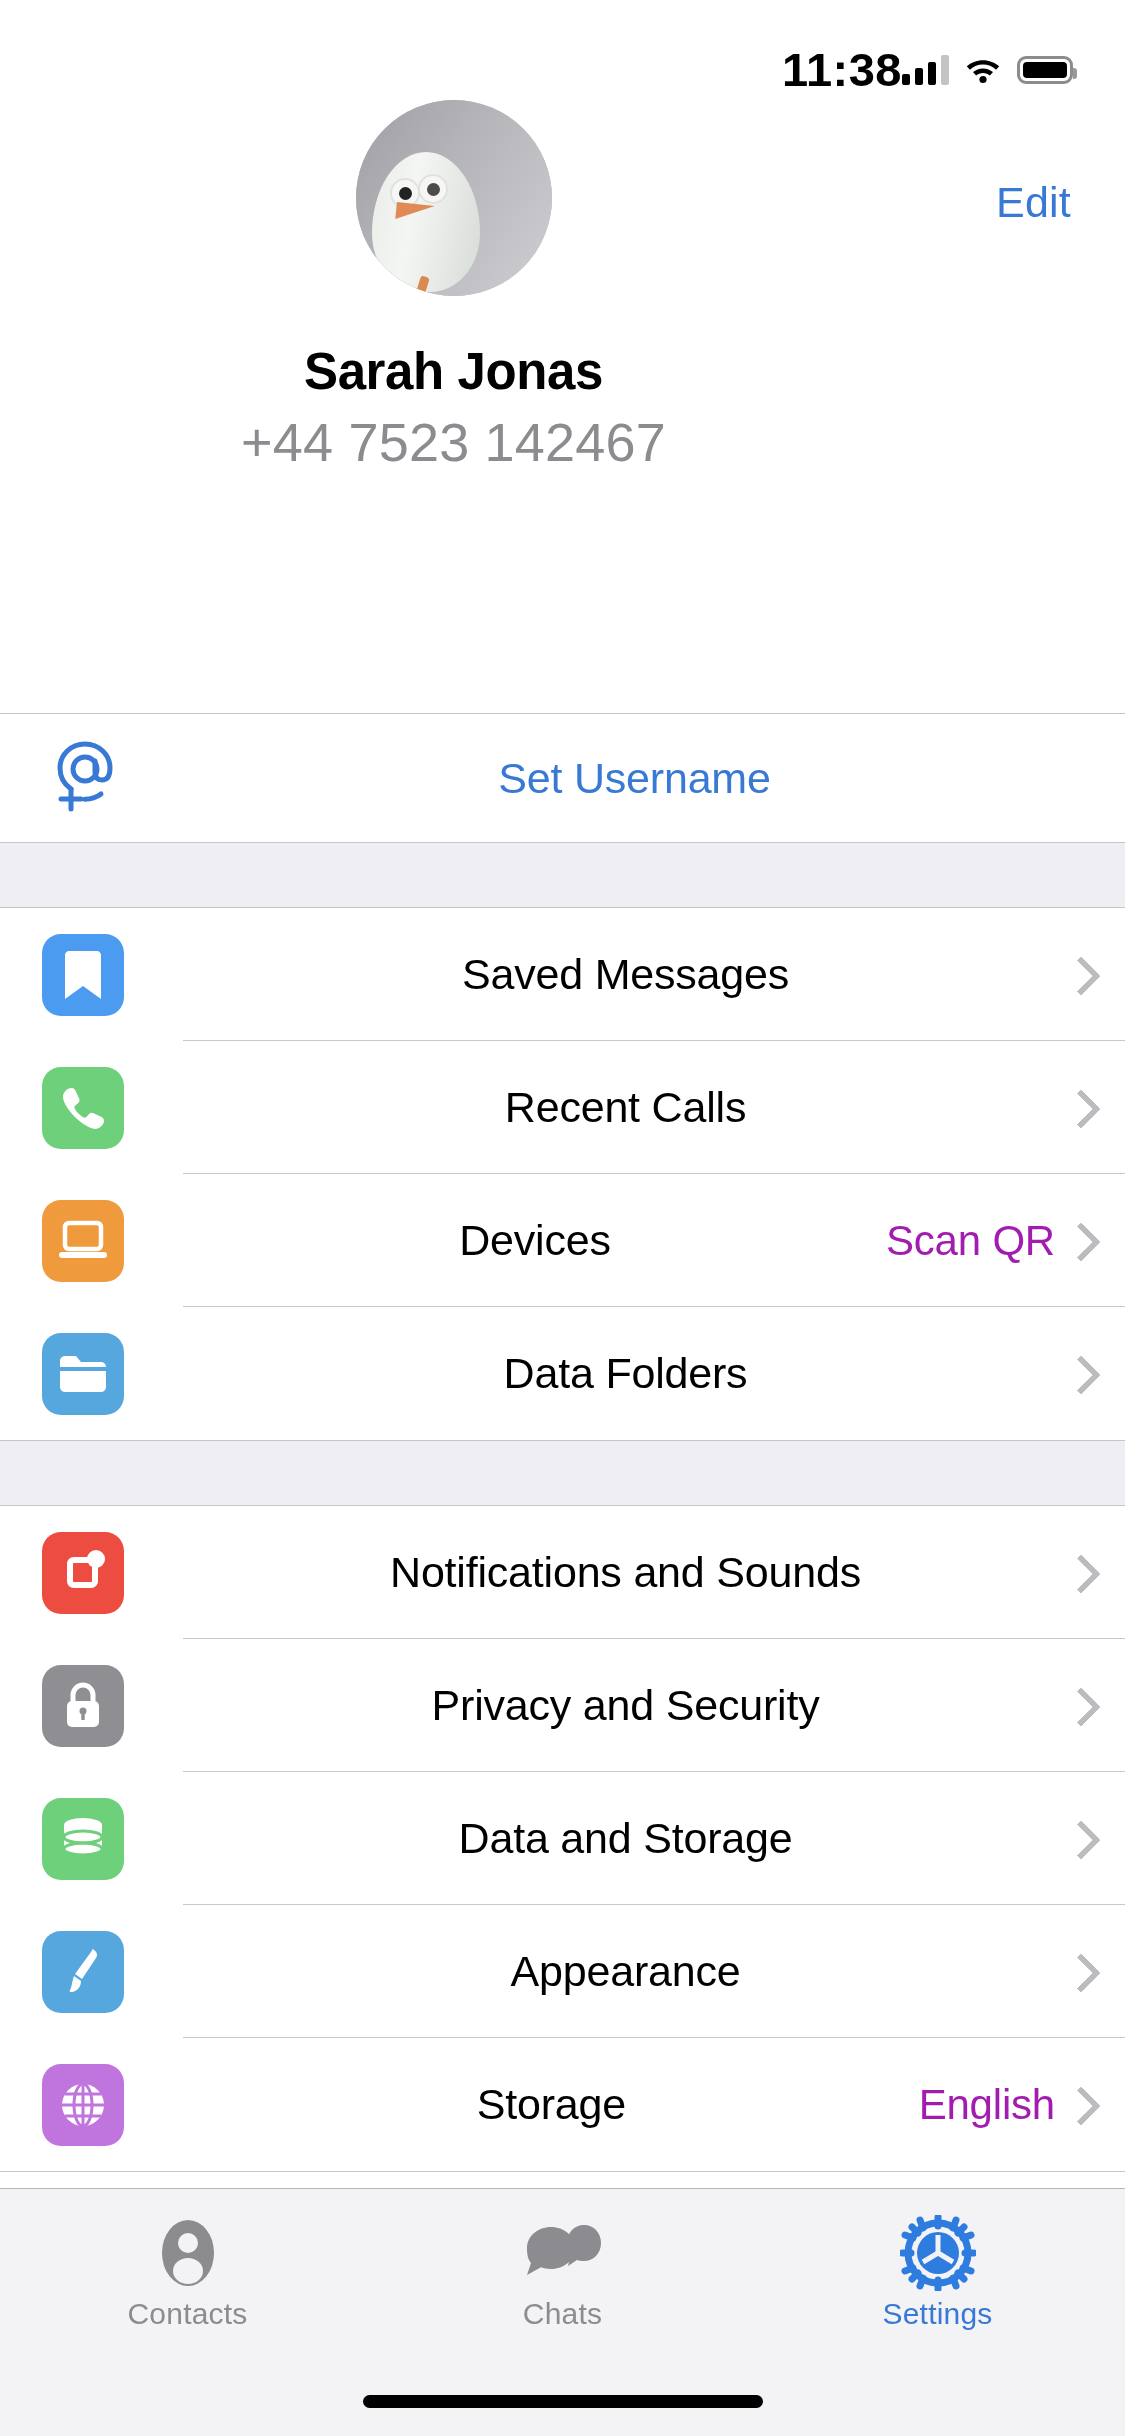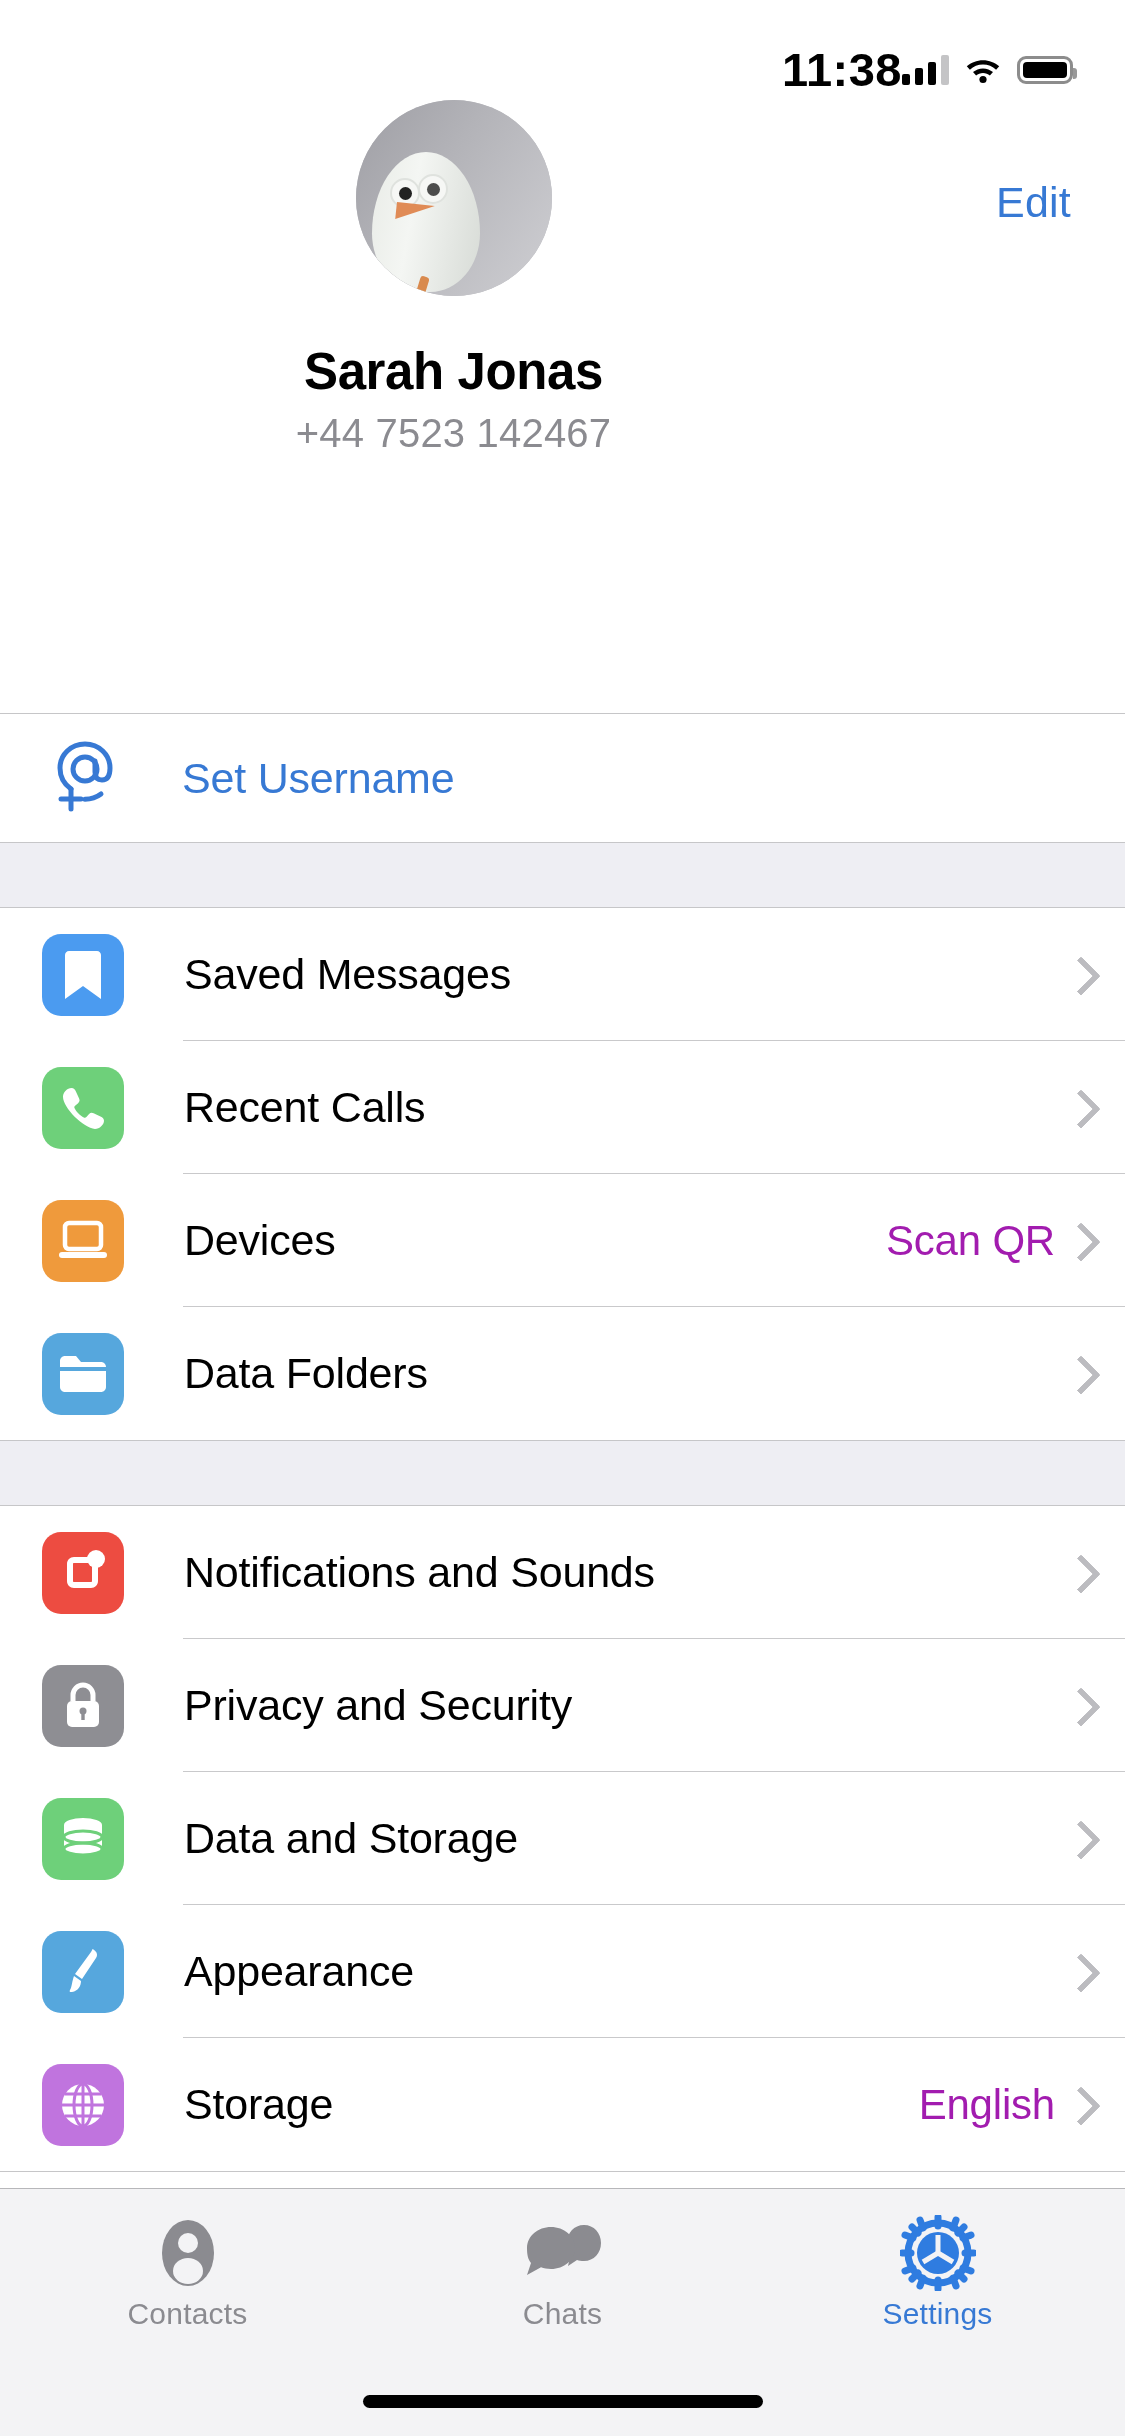--- a/index.html
+++ b/index.html
@@ -77,32 +77,33 @@
   }
   .avatar .leg {
     position:absolute; left:60px; top:176px; width:9px; height:34px;
     background:#d98a4e; transform:rotate(17deg); border-radius:3px;
   }
   .p-name {
     margin-top:46px; font-size:51px; font-weight:700; color:#000;
     letter-spacing:-0.4px;
   }
   .p-phone {
-    margin-top:10px; font-size:40px; color:#8b8b90; letter-spacing:0.2px;
+    margin-top:10px; font-size:54px; color:#8b8b90; letter-spacing:0.2px;
   }
 
   
   .sep-top { position:absolute; left:0; width:1125px; height:1px; background:#c6c6c8; }
   .group { position:absolute; left:0; width:1125px; background:#ffffff; }
   .gap { position:absolute; left:0; width:1125px; background:#eeeef3; }
 
   .row {
     position:relative; display:flex; align-items:center;
     height:133px; padding-left:42px; padding-right:38px; background:#fff;
     cursor:pointer;
+    text-align:center;
   }
   .row .divider {
     position:absolute; left:183px; right:0; bottom:0; height:1px; background:#c9c9cb;
   }
   .row:last-child .divider { display:none; }
   .ico {
     width:82px; height:82px; border-radius:19px; flex:0 0 82px;
     display:flex; align-items:center; justify-content:center;
   }
   .label {

